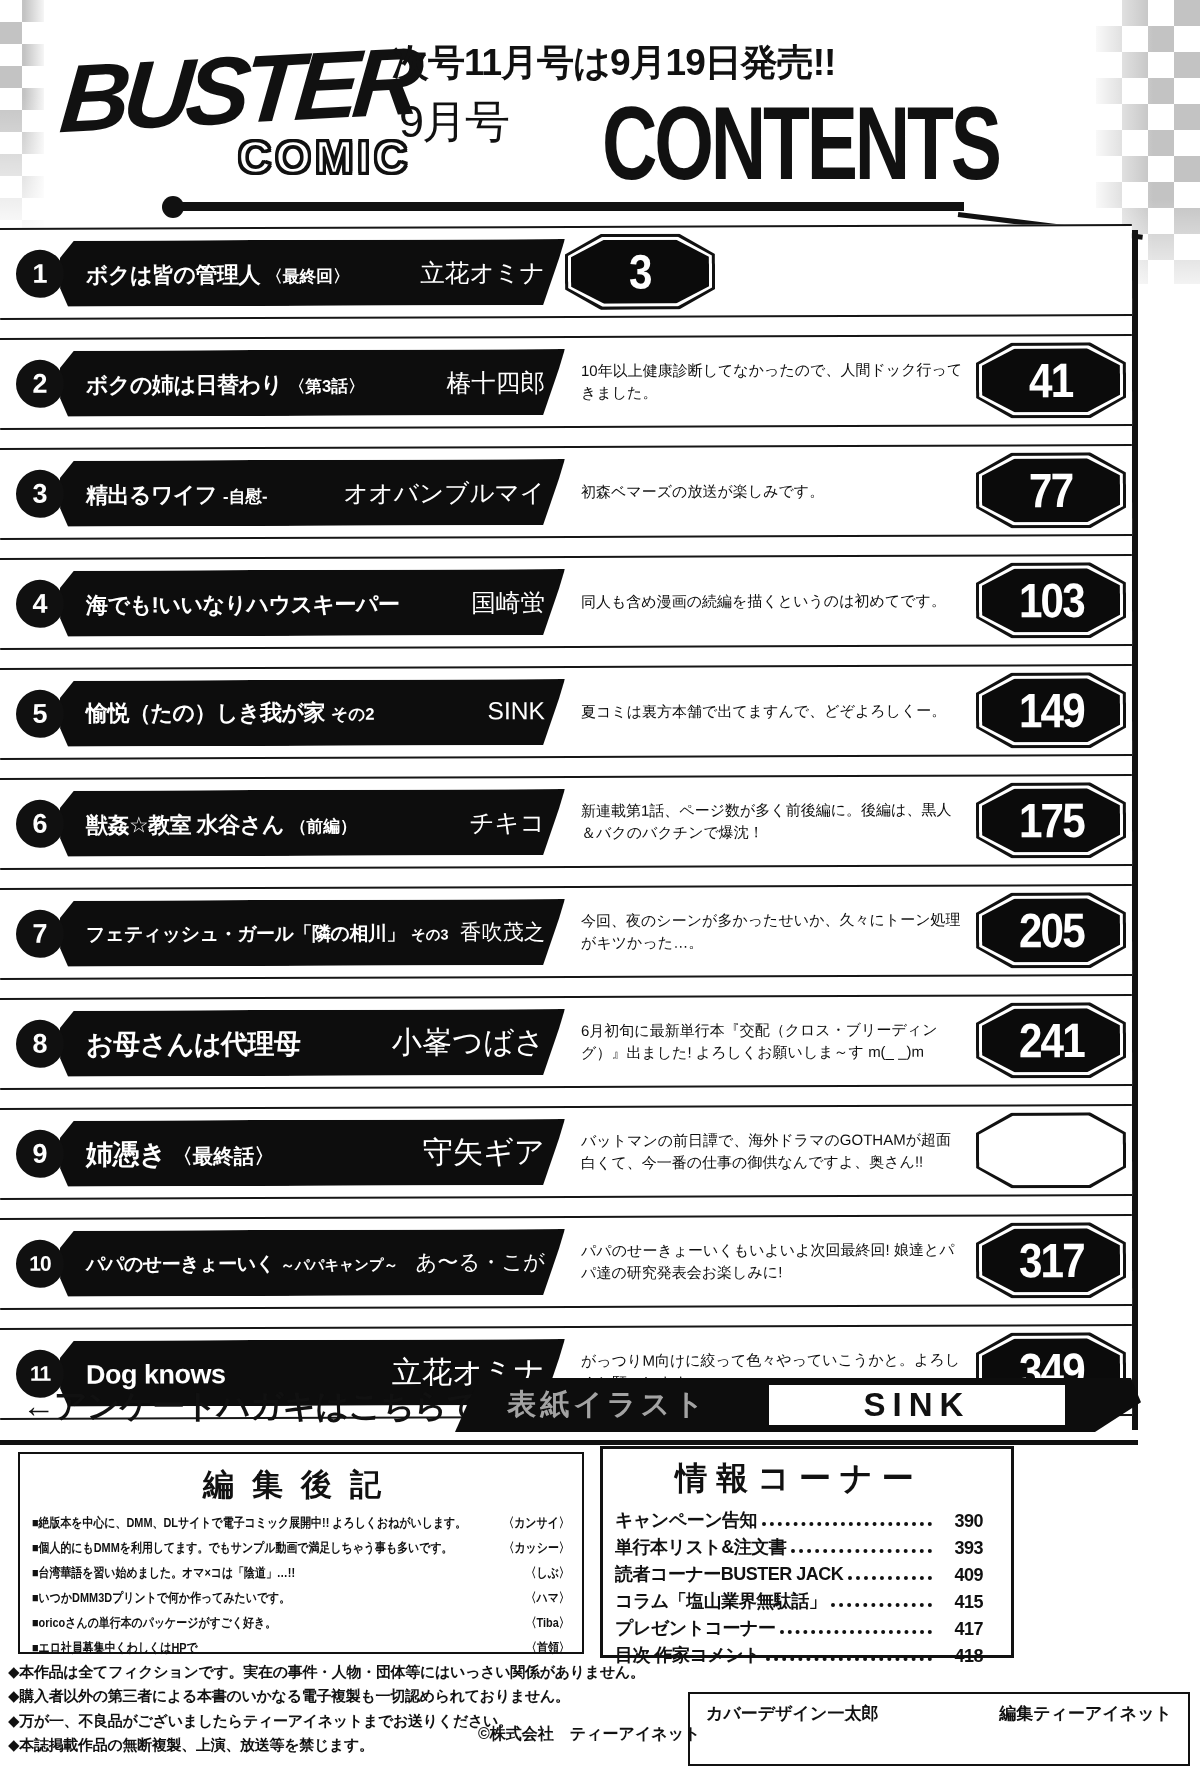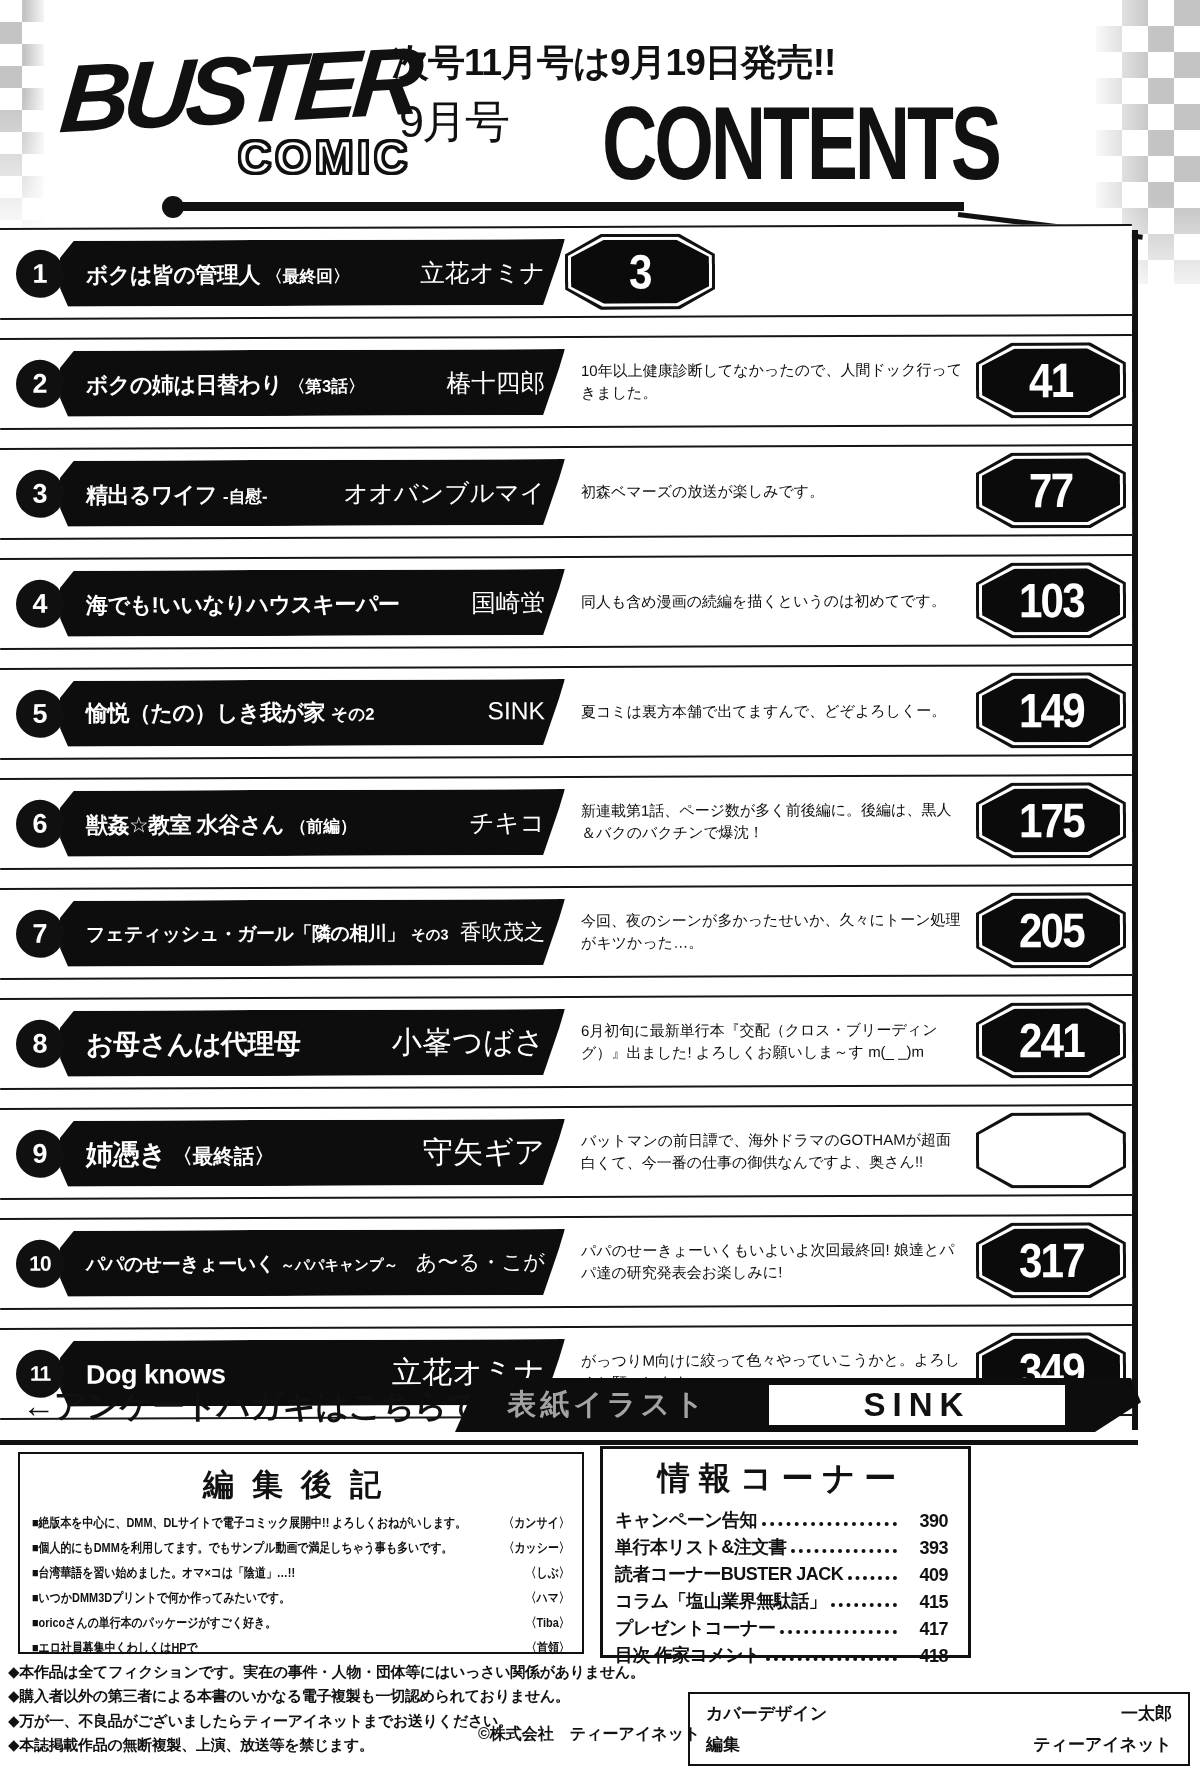--- a/index.html
+++ b/index.html
@@ -70,32 +70,32 @@
 
   
   .editorial{position:absolute;left:18px;top:1452px;width:566px;height:202px;border:2px solid #111;box-sizing:border-box;
      padding:8px 12px 0 12px;}
   .editorial-title{text-align:center;font-size:31px;font-weight:900;letter-spacing:18px;margin:2px 0 8px 0;}
   .ed-line{display:flex;justify-content:space-between;align-items:baseline;font-size:13px;font-weight:700;
      white-space:nowrap;transform:scaleX(0.84);transform-origin:0 50%;width:119%;height:25px;}
   .ed-name{padding-left:8px;}
 
   
-  .info-box{position:absolute;left:600px;top:1446px;width:371px;height:212px;border:3px solid #111;box-sizing:border-box;
-     padding:6px 20px 0 12px;}
+  .info-box{position:absolute;left:600px;top:1446px;width:414px;height:212px;border:3px solid #111;box-sizing:border-box;
+     padding:6px 28px 0 12px;}
   .info-title{text-align:center;font-size:32px;font-weight:900;letter-spacing:9px;margin:2px 0 4px 0;}
   .info-item{display:flex;align-items:flex-end;height:27px;font-size:18px;font-weight:700;letter-spacing:-0.5px;}
   .info-leader{flex:1;border-bottom:4px dotted #111;margin:0 5px 6px 5px;min-width:14px;}
   .info-page{width:46px;text-align:right;}
 
   
   .disclaimers{position:absolute;left:8px;top:1660px;width:684px;font-size:15px;font-weight:700;line-height:1.62;letter-spacing:-0.3px;}
   .copyright{position:absolute;left:478px;top:1724px;font-size:16px;font-weight:700;}
   .credits-box{position:absolute;left:688px;top:1692px;width:502px;height:74px;border:2px solid #111;box-sizing:border-box;
-     padding:8px 16px;display:flex;flex-direction:column;justify-content:space-between;}
+     padding:8px 16px;display:flex;flex-direction:row;justify-content:space-between;}
   .credit-row{display:flex;justify-content:space-between;font-size:17px;font-weight:700;}
 </style>
 </head>
 <body>
 
 <div class="page">
 
   <div class="checker checker-left"></div>
   <div class="checker checker-right"></div>
 

